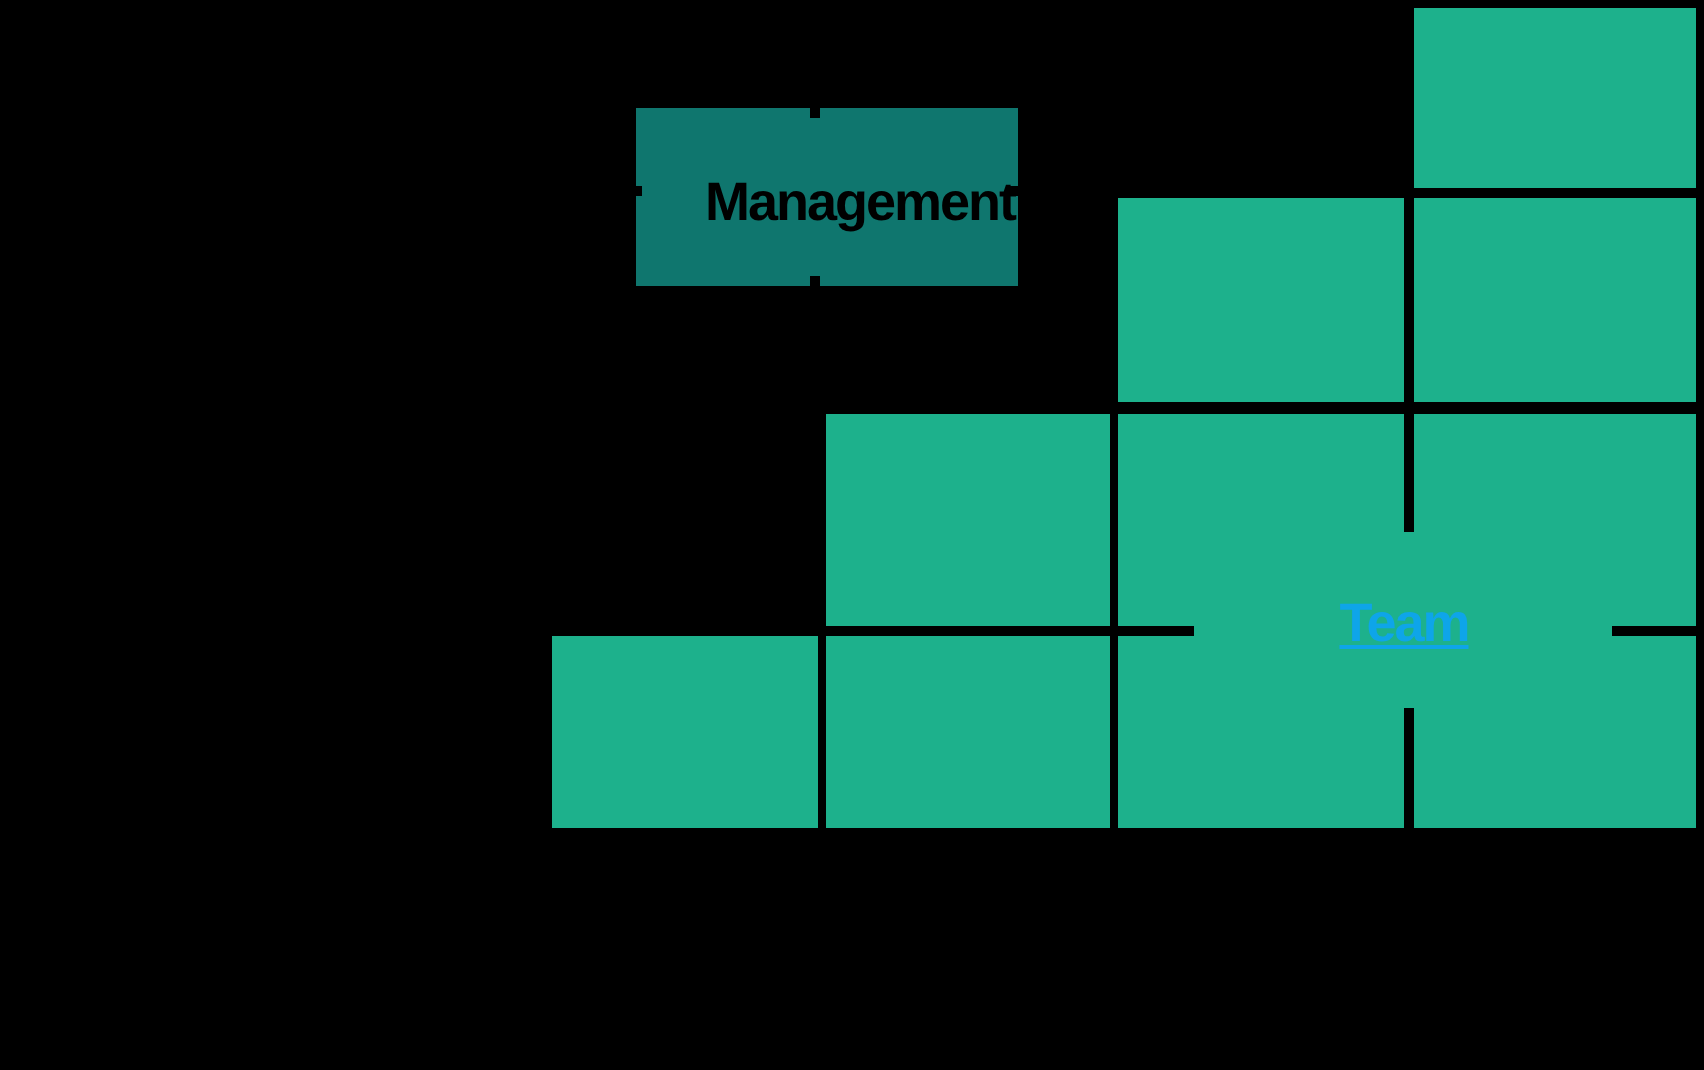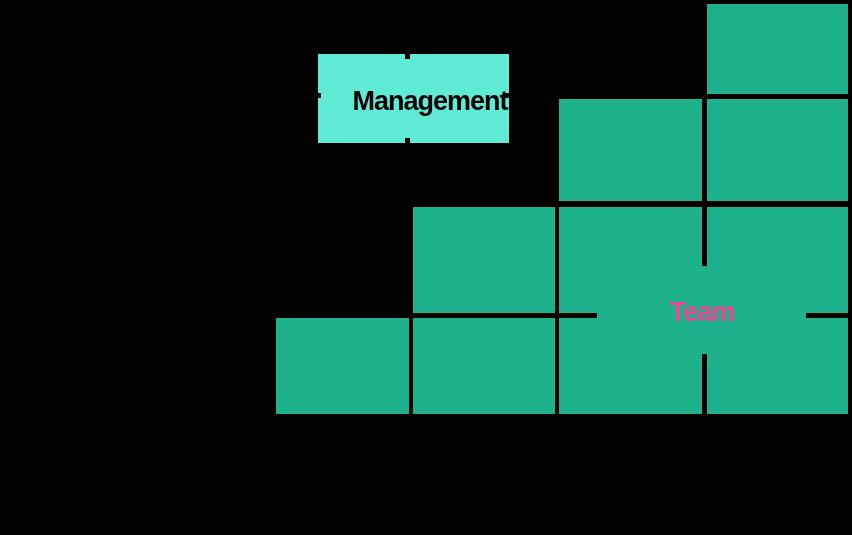--- a/index.html
+++ b/index.html
@@ -56,25 +56,25 @@
     font-size: 27px;
     letter-spacing: -1px;
     white-space: nowrap;
   }
 </style>
 </head>
 <body>
 
 <div id="stage">
 
-  <div id="mgmt-box" style="background: #5eead4; padding-left: 33px;">
+  <div id="mgmt-box" style="background: #0f766e; padding-left: 33px;">
     <span id="mgmt-label" style="color: rgb(0, 0, 0);">Management</span>
   </div>
 
-  <span id="team-label" style="color: #ec4899;">Team</span>
+  <span id="team-label" style="color: #0ea5e9; text-decoration: underline;">Team</span>
 
 <div class="cell" style="left: 559px; top: 207px; width: 289px; height: 207px; background: rgb(29, 177, 140);"></div>
     <div class="cell" style="left: 276px; top: 318px; width: 133px; height: 96px; background: rgb(29, 177, 140);"></div>
     <div class="cell" style="left: 413px; top: 318px; width: 142px; height: 96px; background: rgb(29, 177, 140);"></div>
     <div class="cell" style="left: 413px; top: 207px; width: 142px; height: 106px; background: rgb(29, 177, 140);"></div>
     <div class="cell" style="left: 559px; top: 99px; width: 143px; height: 102px; background: rgb(29, 177, 140);"></div>
     <div class="cell" style="left: 707px; top: 99px; width: 141px; height: 102px; background: rgb(29, 177, 140);"></div>
     <div class="cell" style="left: 707px; top: 4px; width: 141px; height: 90px; background: rgb(29, 177, 140);"></div>
     <div class="seg" style="left: 559px; top: 313px; width: 38px; height: 5px; background: rgb(0, 0, 0);"></div>
     <div class="seg" style="left: 806px; top: 313px; width: 42px; height: 5px; background: rgb(0, 0, 0);"></div>

